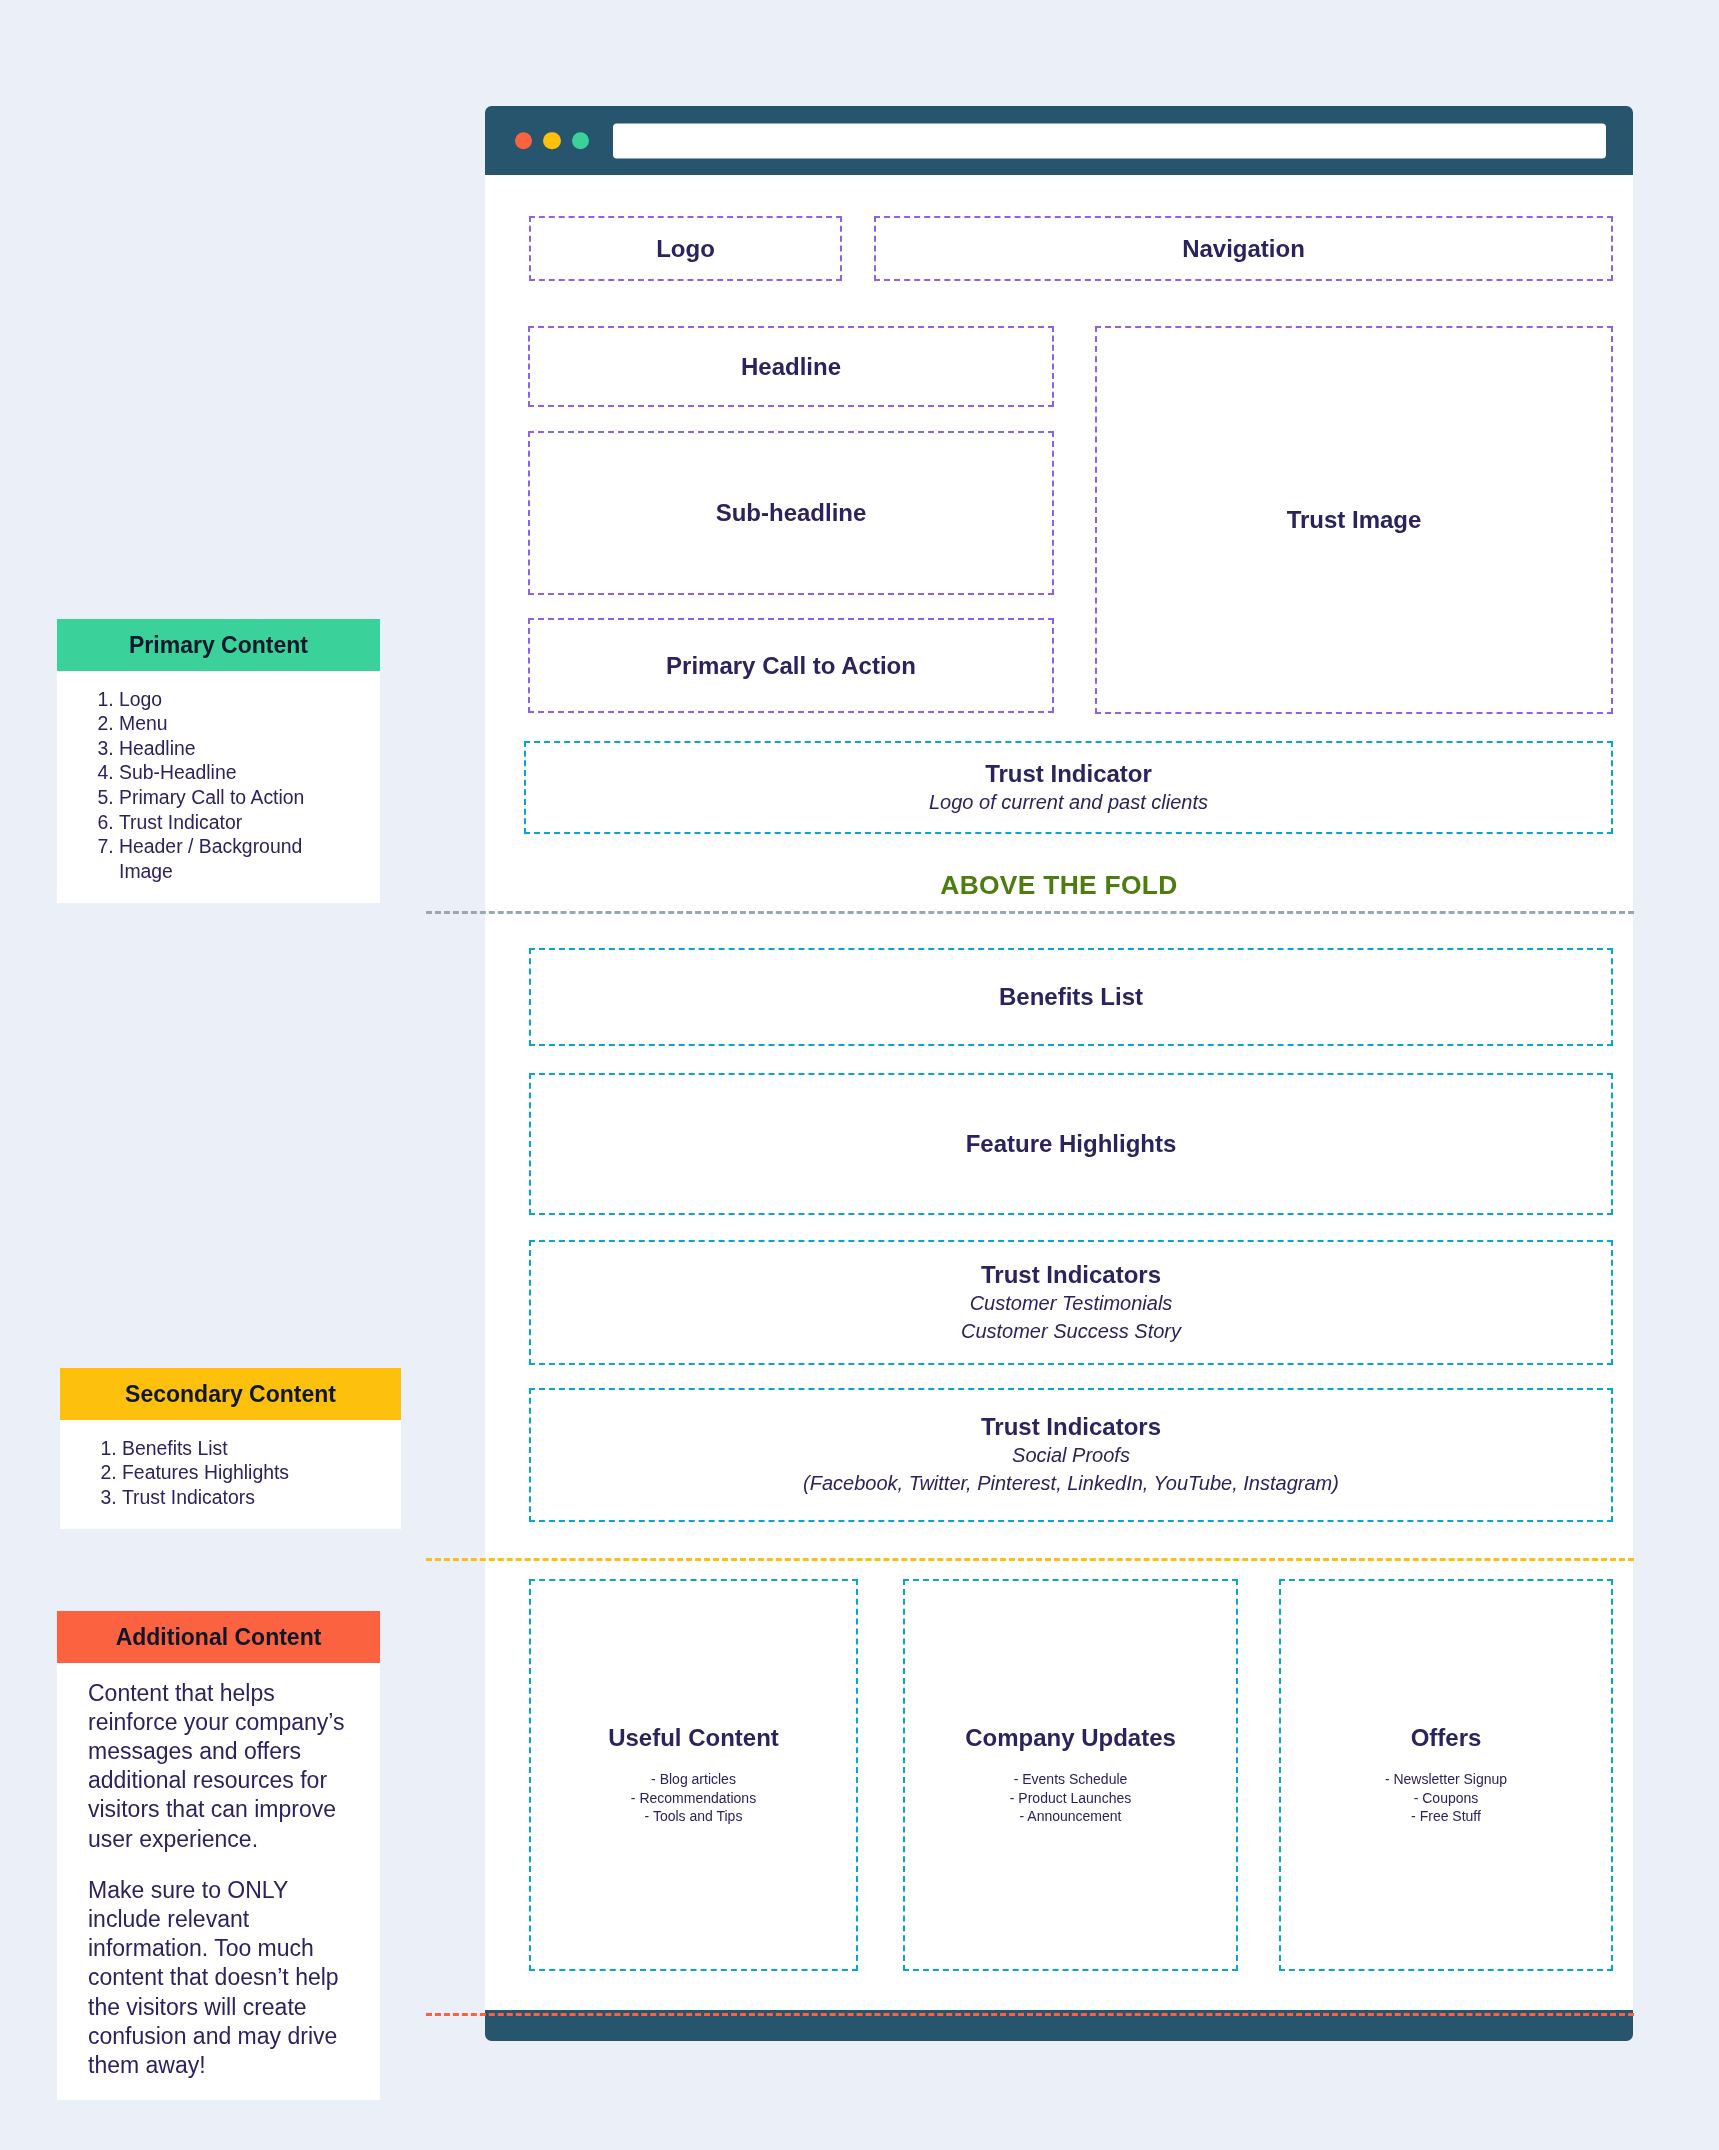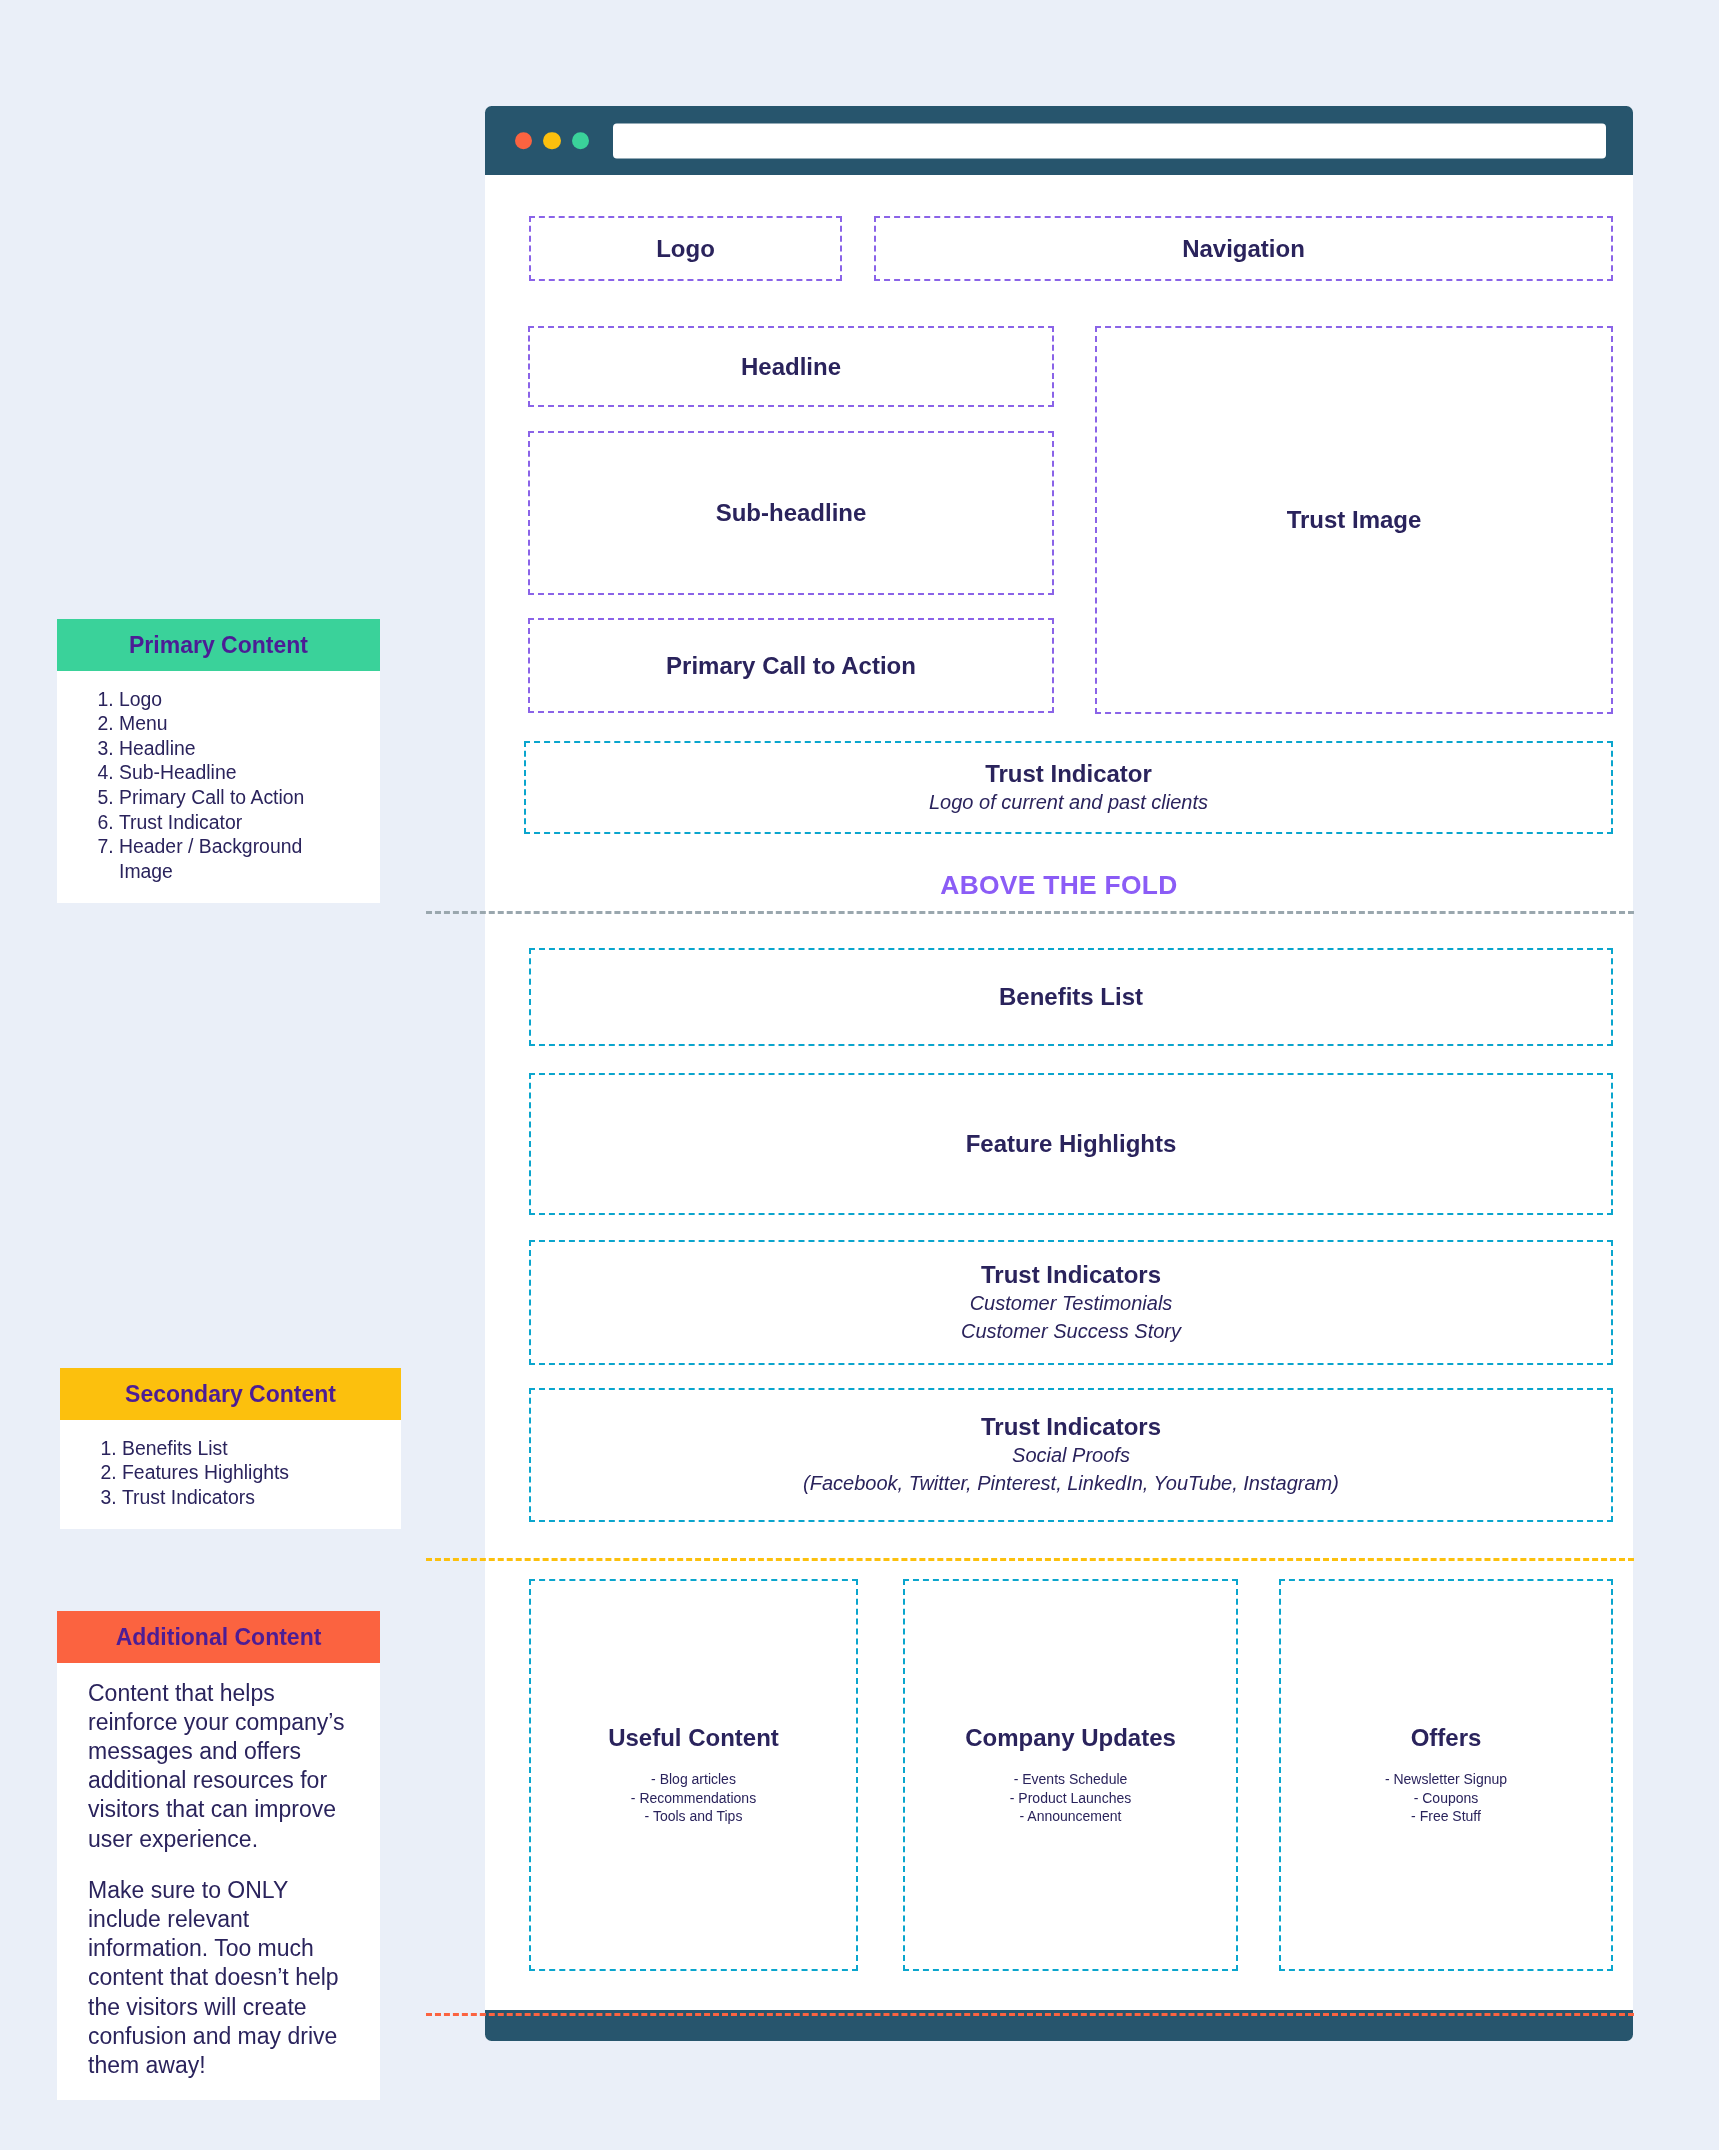--- a/index.html
+++ b/index.html
@@ -52,40 +52,40 @@
   }
   .wb.purple { border:2.6px dashed #8a63e8; }
   .wb.teal   { border:2.6px dashed #0aa5cd; }
   .wb-title { font-size:24px; font-weight:bold; line-height:1.25; }
   .wb-sub   { font-size:20px; font-weight:normal; line-height:1.38;font-style:italic; }
 
   .above-fold-label {
     position:absolute;
     left:485px; width:1148px;
     text-align:center;
-    color:#8b5cf6;
+    color:#4d7c0f;
     font-size:26.4px; font-weight:bold;
     letter-spacing:0.3px;
   }
 
   
   .divider { position:absolute; height:0; border-top:3.2px dashed #9aa7ae; }
   .divider.yellow { border-top-color:#fcc00d; }
   .divider.orange { border-top-color:#fb6340; }
 
   
   .card {
     position:absolute;
     background:#ffffff;
     z-index:5;
   }
   .card-head {
     height:52px;
     display:flex; align-items:center; justify-content:center;
-    color:#4c1d95; font-size:23px; font-weight:bold;
+    color:#0f172a; font-size:23px; font-weight:bold;
   }
   .card-head.green  { background:#3ad29a; }
   .card-head.yellow { background:#fcc00d; }
   .card-head.orange { background:#fb6340; }
   .card-body { padding:15.5px 31px 19.4px 31px; color:#2a235c; }
   .card-body ol { list-style:decimal; padding-left:31px; }
   .card-body li { font-size:19.4px; line-height:1.27; }
   .card-body p { font-size:23px; line-height:1.27; }
   .card-body p + p { margin-top:22px; }
 

